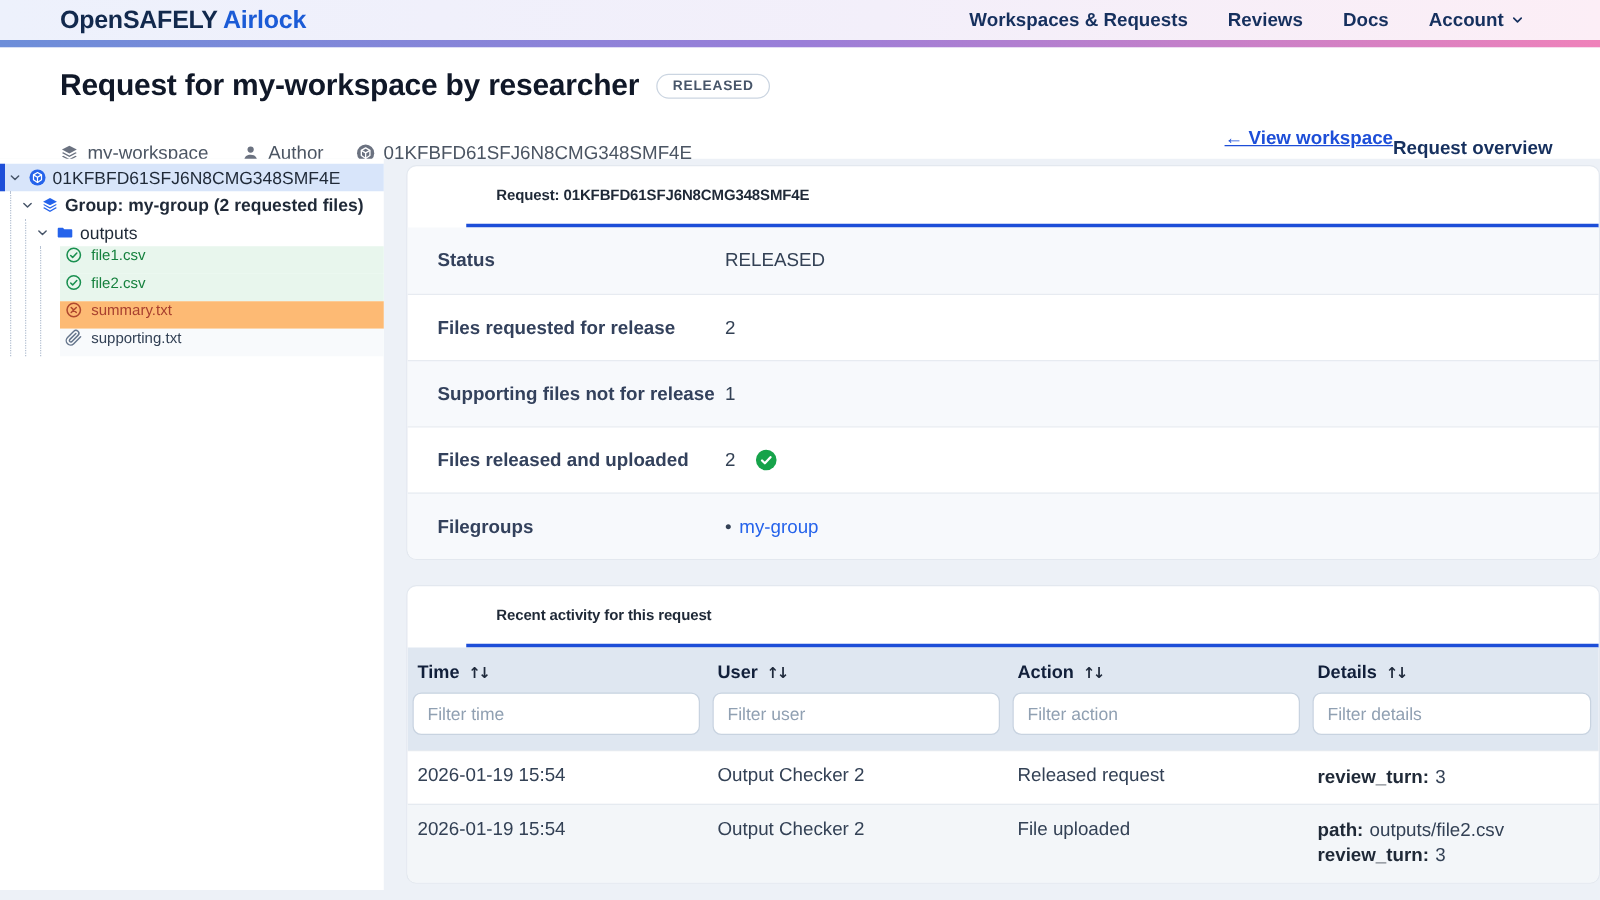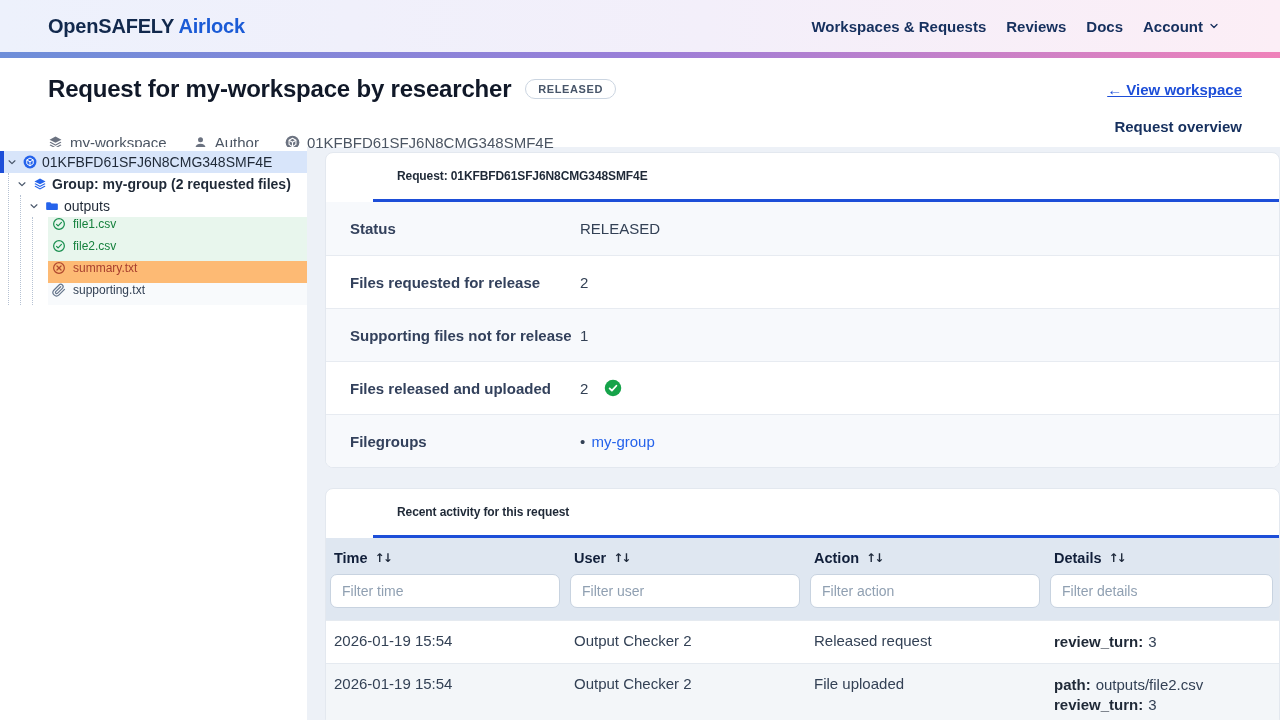--- a/index.html
+++ b/index.html
@@ -5,28 +5,28 @@
   * { margin:0; padding:0; box-sizing:border-box; }
   html,body { width:1280px; height:720px; overflow:hidden; }
   body {
     font-family:"Liberation Sans","DejaVu Sans",sans-serif;
     color:#334155; background:#edf1f7;
   }
   svg { display:block; }
 
   
   .navbar {
-    height:52px; display:flex; align-items:center; justify-content:space-between;
+    height:32px; display:flex; align-items:center; justify-content:space-between;
     padding:0 60px 0 48px;
     background:linear-gradient(90deg,#edf1fc 0%,#f3effa 55%,#fceef6 100%);
   }
   .brand { font-size:20px; font-weight:800; letter-spacing:-0.2px; }
   .brand .b1 { color:#12294d; }
   .brand .b2 { color:#1b5bd6; }
-  .nav-links { display:flex; align-items:center; gap:20px; }
+  .nav-links { display:flex; align-items:center; gap:32px; }
   .nav-link { font-size:15px; font-weight:700; color:#16305e; cursor:pointer; text-decoration:none; }
   .nav-account { display:flex; align-items:center; gap:5px; }
   .gradient-bar {
     height:6px;
     background:linear-gradient(90deg,#6d8ed9 0%,#9a7ed8 50%,#ef82ba 100%);
   }
 
   
   .page-header {
     background:#fff; height:89px; display:flex; justify-content:space-between;
@@ -35,21 +35,21 @@
   .ph-left .title-row { display:flex; align-items:center; gap:14px; height:34px; }
   .page-title { font-size:24px; font-weight:700; color:#101828; letter-spacing:-0.2px; white-space:nowrap; }
   .status-badge {
     font-size:11px; font-weight:700; letter-spacing:.6px; color:#475569;
     border:1px solid #cbd5e1; background:#fff; border-radius:999px;
     padding:4px 12px 3px; line-height:1;
   }
   .meta-row { display:flex; align-items:center; gap:26px; margin-top:28px; }
   .meta-item { display:flex; align-items:center; gap:7px; font-size:15px; color:#4b5563; }
   .meta-item svg { color:#6b7280; }
-  .ph-right { display:flex; flex-direction:column; align-items:flex-end; }
+  .ph-right { display:flex; flex-direction:row; align-items:flex-end; }
   .view-workspace {
     height:34px; display:flex; align-items:center;
     font-size:15px; font-weight:700; color:#1d4ed8; text-decoration:underline; cursor:pointer;
   }
   .overview-link { margin-top:12px; font-size:15px; font-weight:600; color:#16305e; cursor:pointer; }
 
   
   .content { display:flex; height:585px; }
 
   

